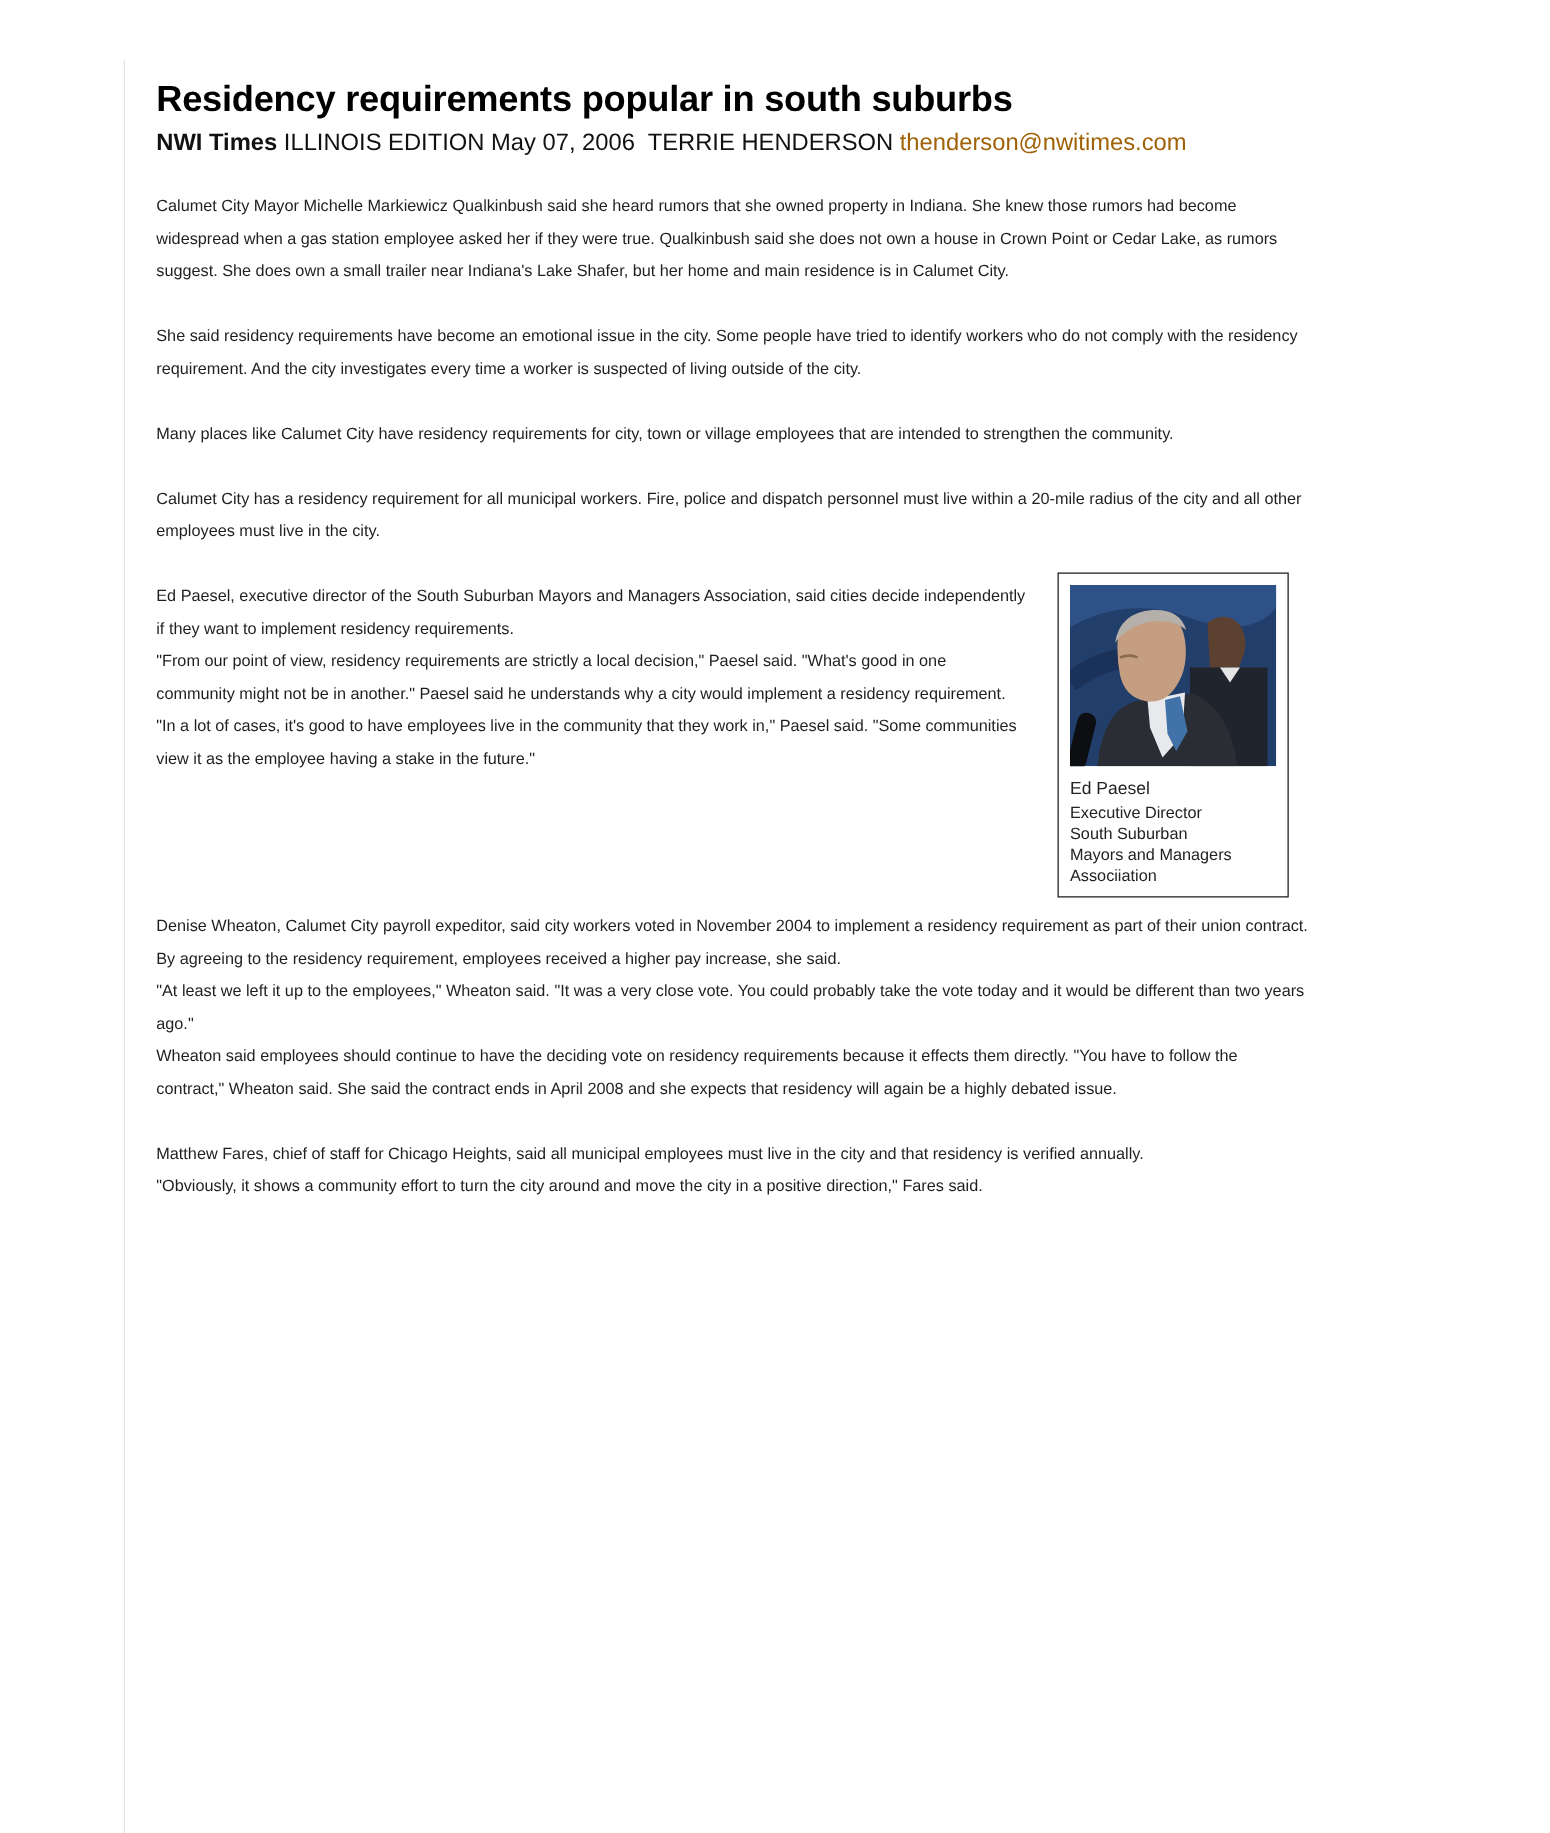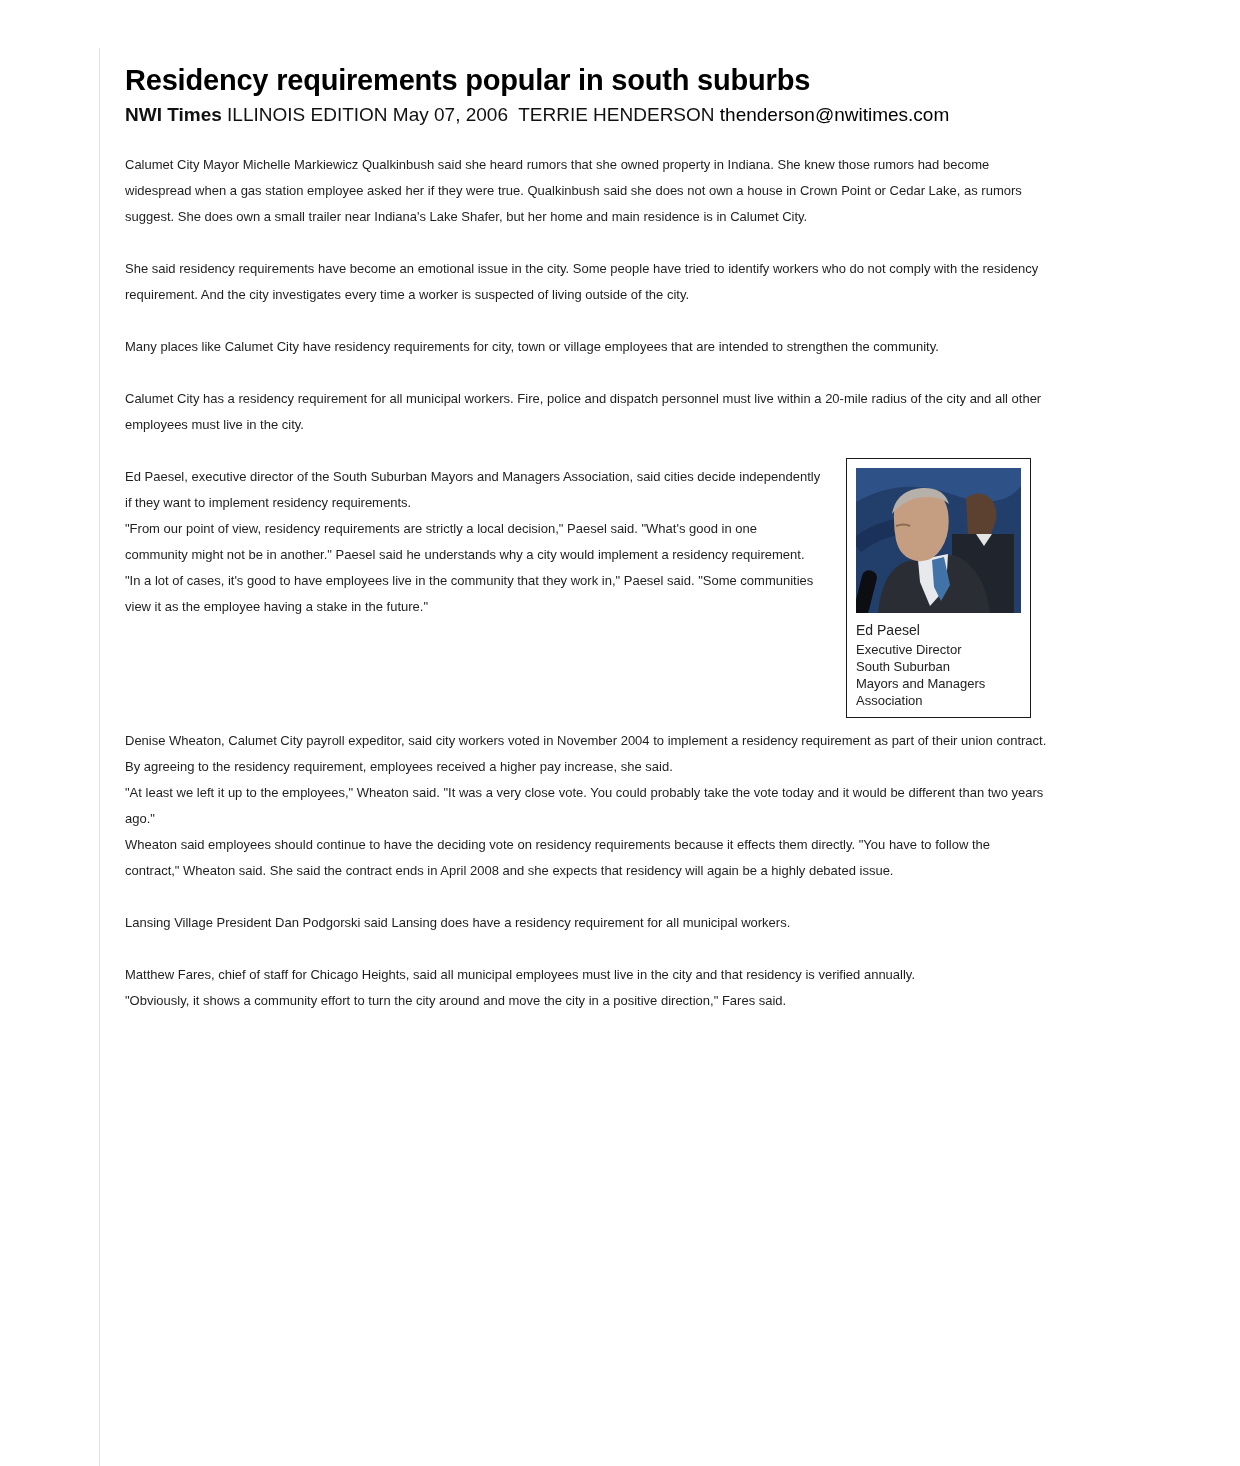--- a/index.html
+++ b/index.html
@@ -47,21 +47,21 @@
     margin: 0 0 36px 0;
   }
   .byline {
     font-size: 19px;
     color: #111111;
     white-space: pre-wrap;
     margin: 0 0 4px 0;
   }
   .byline .src { font-weight: 700; }
   .byline a.email {
-    color: #000000;
+    color: #a16207;
     text-decoration: none;
     cursor: pointer;
   }
   p.para {
     font-size: 13px;
     line-height: 26px;
     color: #1f1f1f;
     margin: 26px 0 0 0;
     white-space: pre-line;
   }
@@ -118,27 +118,26 @@
         <path d="M38 52 q-2 -26 24 -30 q26 -3 30 22 q3 22 -7 37 q-9 14 -24 12 q-17 -3 -21 -21 q-2 -10 -2 -20 Z" fill="#c59d80"></path>
         <path d="M36 46 q4 -24 30 -26 q22 -1 27 16 q-8 -7 -20 -7 q-22 -1 -37 17 Z" fill="#b5b0a9"></path>
         <path d="M40 58 q8 -3 14 0" stroke="#8a6a50" stroke-width="2" fill="none"></path>
         <rect x="2" y="102" width="15" height="46" rx="7" transform="rotate(14 10 125)" fill="#0d0e12"></rect>
       </svg>
       <div class="caption">
         <div class="cap-name">Ed Paesel</div>
         <div>Executive Director</div>
         <div>South Suburban</div>
         <div>Mayors and Managers</div>
-        <div>Association</div>
+        <div>Associiation</div>
       </div>
     </div>
 
     <p class="para">Ed Paesel, executive director of the South Suburban Mayors and Managers Association, said cities decide independently if they want to implement residency requirements.
 "From our point of view, residency requirements are strictly a local decision," Paesel said. "What's good in one community might not be in another." Paesel said he understands why a city would implement a residency requirement. "In a lot of cases, it's good to have employees live in the community that they work in," Paesel said. "Some communities view it as the employee having a stake in the future."</p>
     <p class="para clear">Denise Wheaton, Calumet City payroll expeditor, said city workers voted in November 2004 to implement a residency requirement as part of their union contract. By agreeing to the residency requirement, employees received a higher pay increase, she said.
 "At least we left it up to the employees," Wheaton said. "It was a very close vote. You could probably take the vote today and it would be different than two years ago."
 Wheaton said employees should continue to have the deciding vote on residency requirements because it effects them directly. "You have to follow the contract," Wheaton said. She said the contract ends in April 2008 and she expects that residency will again be a highly debated issue.</p>
-    <p class="para">Lansing Village President Dan Podgorski said Lansing does have a residency requirement for all municipal workers.</p>
     <p class="para">Matthew Fares, chief of staff for Chicago Heights, said all municipal employees must live in the city and that residency is verified annually.
 "Obviously, it shows a community effort to turn the city around and move the city in a positive direction," Fares said.</p>
 
   </div>
 </div>
 
 </body></html>

